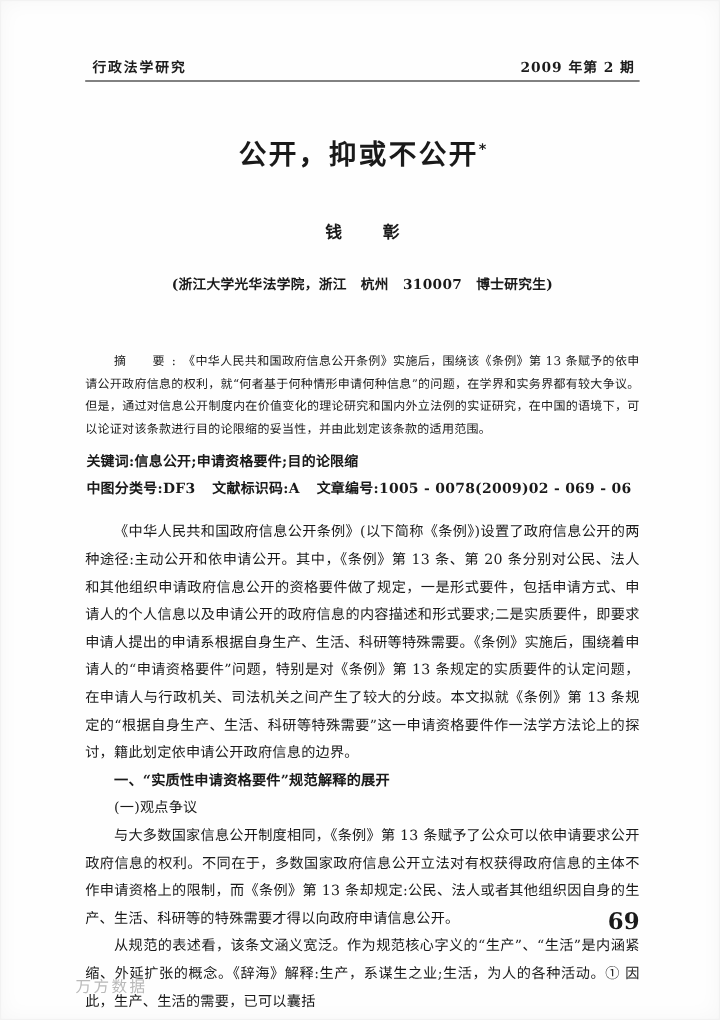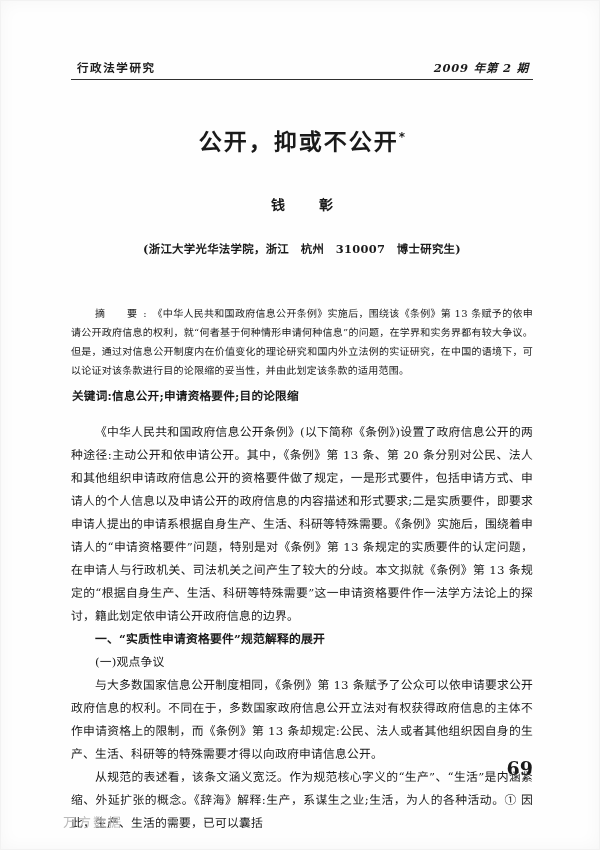--- a/index.html
+++ b/index.html
@@ -38,26 +38,24 @@
   
   .runninghead {
     display: flex;
     align-items: baseline;
     justify-content: space-between;
     font-size: 11.5px;
     letter-spacing: 1.6px;
     font-weight: 700;
     color: #1c1c1c;
     padding: 0 4px 4px 6px;
-    margin-top: 12px;
   }
   .runninghead .rh-right {
     letter-spacing: 0.8px;
     font-family: "DejaVu Serif", "Liberation Serif", serif;
-    font-style: italic;
   }
   .rule {
     height: 0;
     border-top: 1.6px solid #1d1d1d;
     margin: 0 0 0 0;
     opacity: 0.92;
   }
 
   
   .title-block { text-align: center; }
@@ -182,20 +180,21 @@
       <div class="author">钱　彰</div>
       <div class="affiliation">(浙江大学光华法学院，浙江　杭州　310007　博士研究生)</div>
     </div>
 
     <div class="abstract-block">
       <p class="abstract-body"><span class="label-sp">摘　要:</span><span>《中华人民共和国政府信息公开条例》实施后，围绕该《条例》第 13 条赋予的依申请公开政府信息的权利，就“何者基于何种情形申请何种信息”的问题，在学界和实务界都有较大争议。但是，通过对信息公开制度内在价值变化的理论研究和国内外立法例的实证研究，在中国的语境下，可以论证对该条款进行目的论限缩的妥当性，并由此划定该条款的适用范围。</span></p>
     </div>
 
     <div class="meta-block">
       <p><span>关键词:</span><span>信息公开;申请资格要件;目的论限缩</span></p>
+      <p><span>中图分类号:</span><span>DF3</span><span class="meta-gap"></span><span>文献标识码:</span><span>A</span><span class="meta-gap"></span><span>文章编号:</span><span>1005 - 0078(2009)02 - 069 - 06</span></p>
     </div>
 
     <div class="body-block">
       <p>《中华人民共和国政府信息公开条例》(以下简称《条例》)设置了政府信息公开的两种途径:主动公开和依申请公开。其中，《条例》第 13 条、第 20 条分别对公民、法人和其他组织申请政府信息公开的资格要件做了规定，一是形式要件，包括申请方式、申请人的个人信息以及申请公开的政府信息的内容描述和形式要求;二是实质要件，即要求申请人提出的申请系根据自身生产、生活、科研等特殊需要。《条例》实施后，围绕着申请人的“申请资格要件”问题，特别是对《条例》第 13 条规定的实质要件的认定问题，在申请人与行政机关、司法机关之间产生了较大的分歧。本文拟就《条例》第 13 条规定的“根据自身生产、生活、科研等特殊需要”这一申请资格要件作一法学方法论上的探讨，籍此划定依申请公开政府信息的边界。</p>
       <p class="heading-1">一、“实质性申请资格要件”规范解释的展开</p>
       <p class="heading-2">(一)观点争议</p>
       <p>与大多数国家信息公开制度相同，《条例》第 13 条赋予了公众可以依申请要求公开政府信息的权利。不同在于，多数国家政府信息公开立法对有权获得政府信息的主体不作申请资格上的限制，而《条例》第 13 条却规定:公民、法人或者其他组织因自身的生产、生活、科研等的特殊需要才得以向政府申请信息公开。</p>
       <p>从规范的表述看，该条文涵义宽泛。作为规范核心字义的“生产”、“生活”是内涵紧缩、外延扩张的概念。《辞海》解释:生产，系谋生之业;生活，为人的各种活动。① 因此，生产、生活的需要，已可以囊括</p>
     </div>
 

